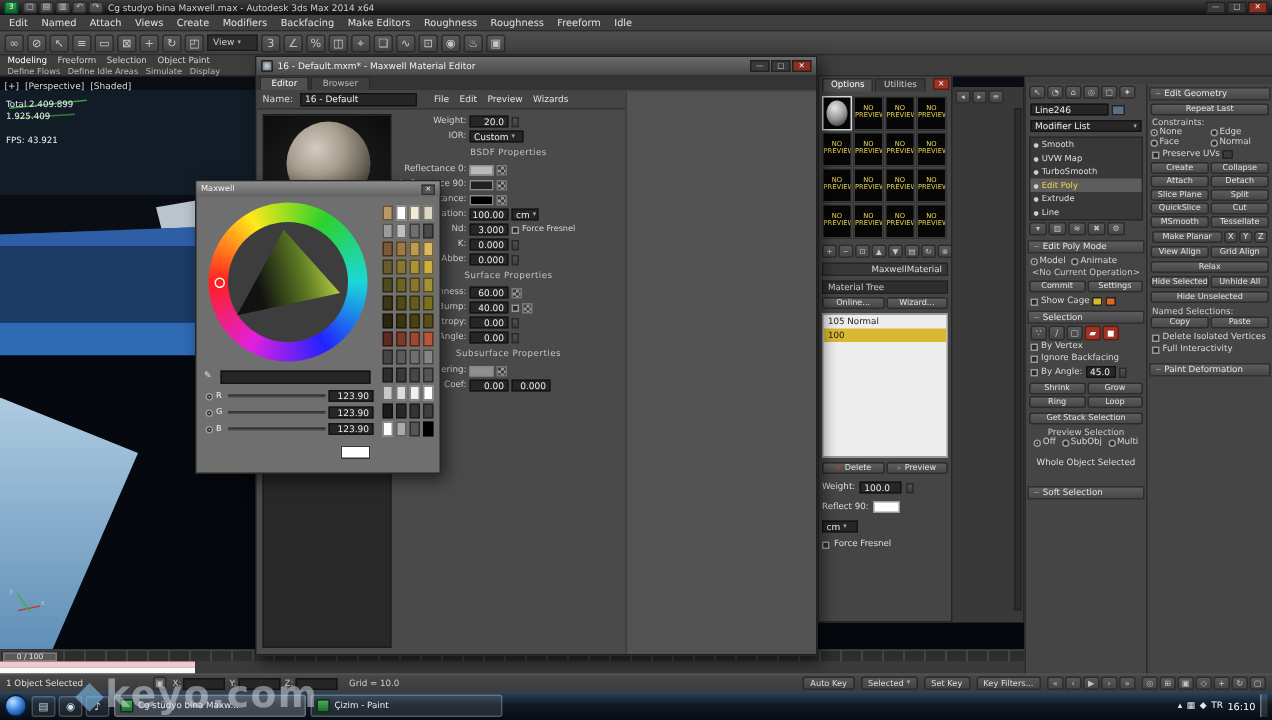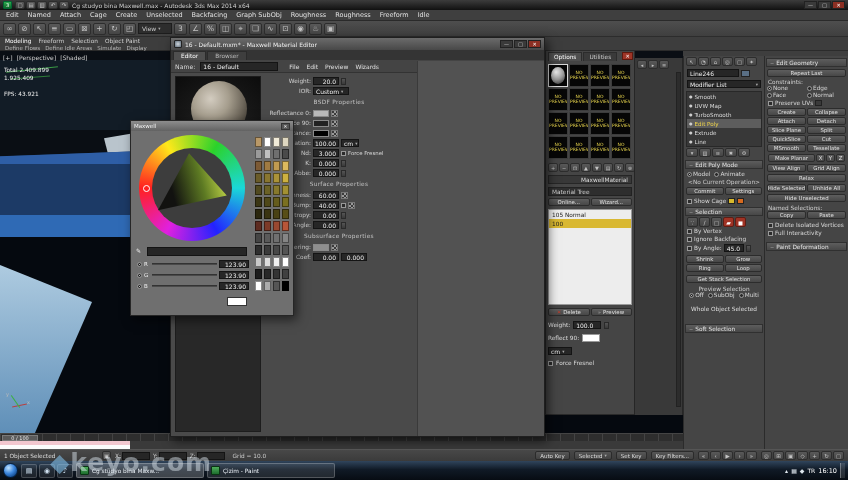--- a/index.html
+++ b/index.html
@@ -191,25 +191,25 @@
       <span class="wb">—</span>
       <span class="wb">□</span>
       <span class="wb close">✕</span>
     </span>
   </div>
 
   <div id="menubar">
       <div class="menu-item">Edit</div>
       <div class="menu-item">Named</div>
       <div class="menu-item">Attach</div>
-      <div class="menu-item">Cage</div>
+      <div class="menu-item">Views</div>
       <div class="menu-item">Create</div>
-      <div class="menu-item">Unselected</div>
+      <div class="menu-item">Modifiers</div>
       <div class="menu-item">Backfacing</div>
-      <div class="menu-item">Graph SubObj</div>
+      <div class="menu-item">Make Editors</div>
       <div class="menu-item">Roughness</div>
       <div class="menu-item">Roughness</div>
       <div class="menu-item">Freeform</div>
       <div class="menu-item">Idle</div>
     </div>
 
   <div id="toolbar">
     <div id="toolbar-icons">
         <div class="tb-ic tile">∞</div>
         <div class="tb-ic tile">⊘</div>

